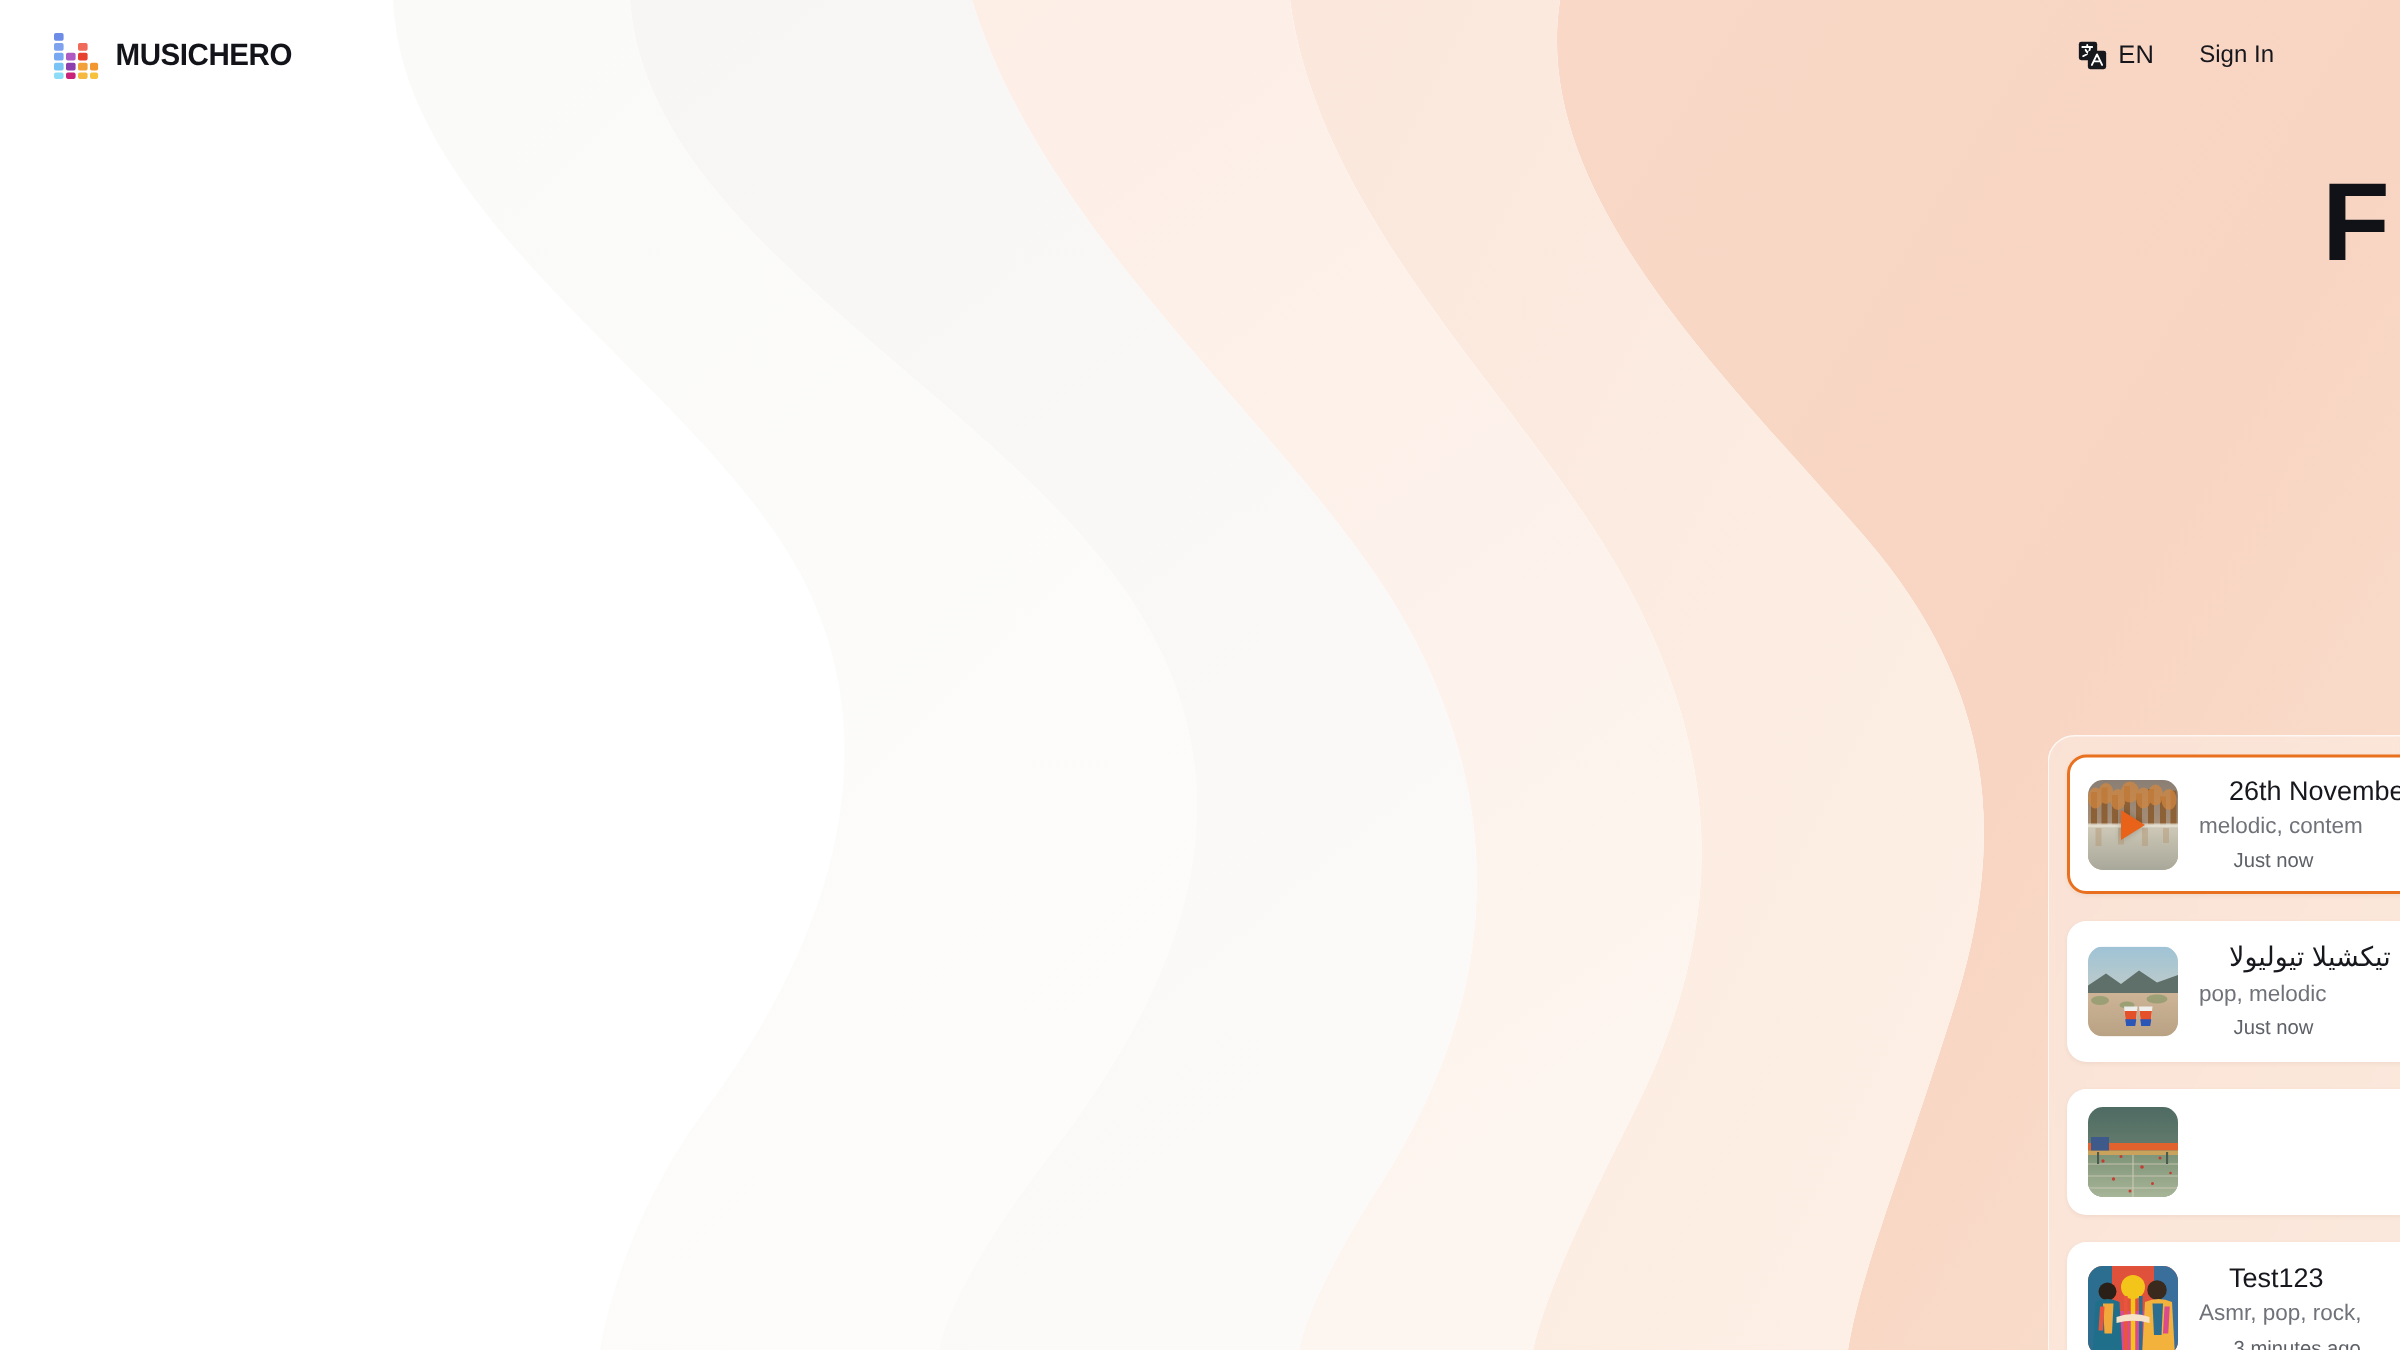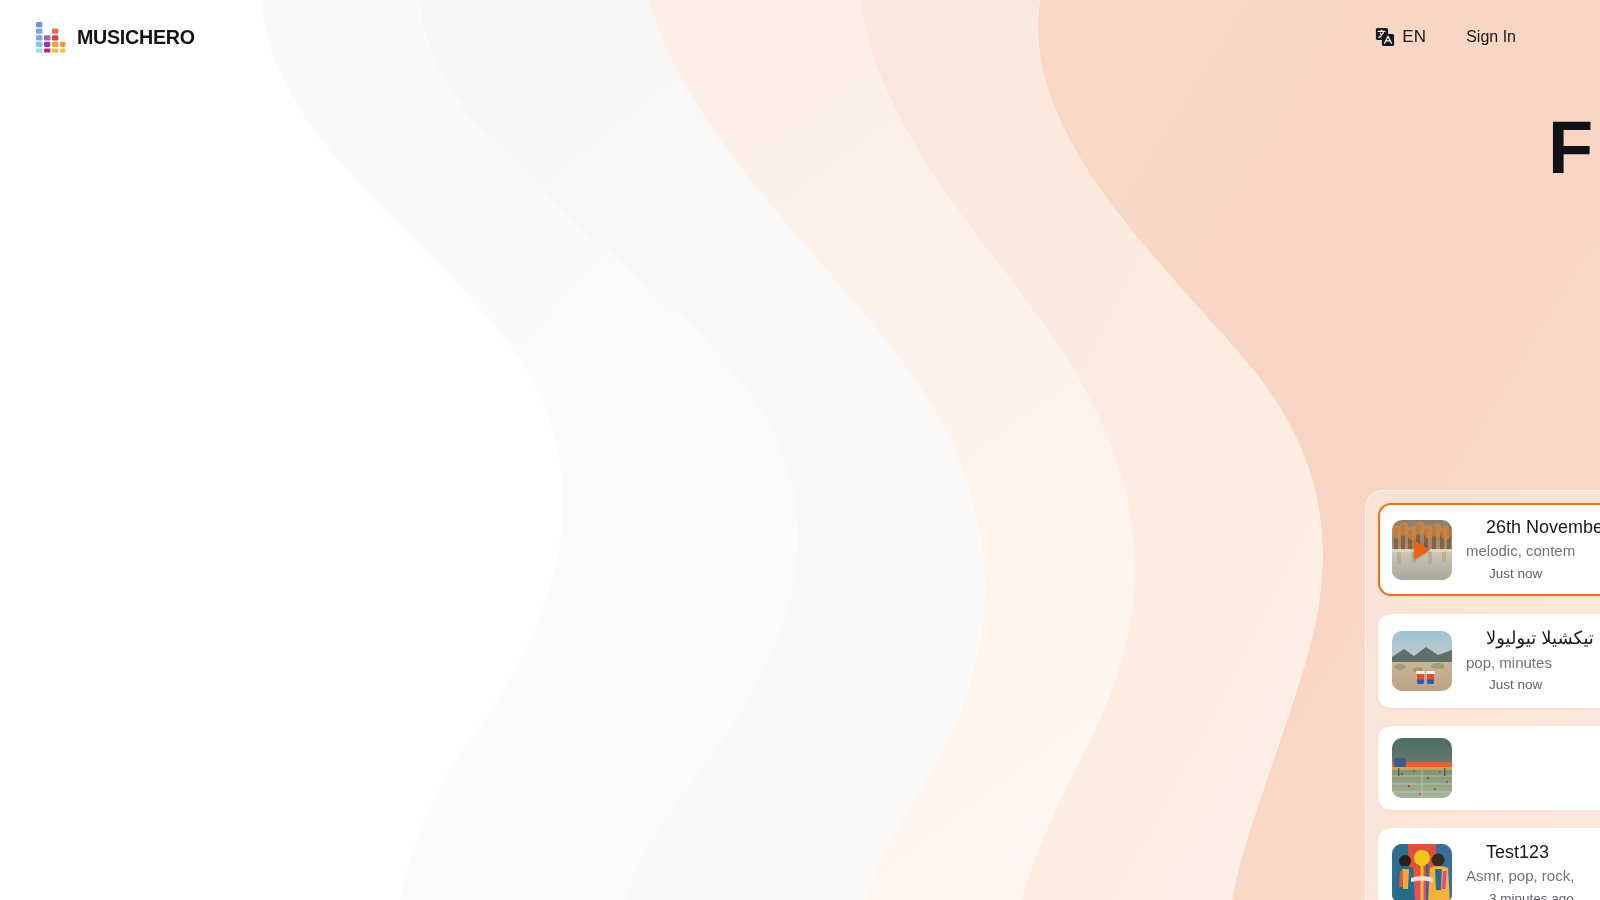--- a/index.html
+++ b/index.html
@@ -79,21 +79,21 @@
     letter-spacing: -0.25px;
     transform: scaleX(0.95);
     transform-origin: left center;
   }
   .nav-link:last-child { margin-right: 0; }
 
   #header-right {
     margin-left: auto;
     display: flex;
     align-items: center;
-    gap: 32px;
+    gap: 22px;
   }
   #lang-switcher {
     display: flex;
     align-items: center;
     gap: 7px;
     cursor: pointer;
   }
   #translate-icon { display: block; }
   #lang-code {
     font-family: "Liberation Sans", sans-serif;
@@ -412,21 +412,21 @@
           <path d="M24.4 43 l8.2 0 -1.1 10 -6.0 0 Z" fill="#e4502a"></path>
           <path d="M24.8 48.5 l7.4 0 -0.7 4.5 -6.0 0 Z" fill="#2a56b8"></path>
           <path d="M34 40 l9 0 -1.4 13 -6.2 0 Z" fill="#f2f5f7" opacity="0.9"></path>
           <path d="M34.4 43 l8.2 0 -1.1 10 -6.0 0 Z" fill="#e4502a"></path>
           <path d="M34.8 48.5 l7.4 0 -0.7 4.5 -6.0 0 Z" fill="#2a56b8"></path>
         </g>
       </svg>
     </div>
     <div class="track-meta">
       <div class="track-title rtl">تيكشيلا تيوليولا</div>
-      <div class="track-tags">pop, minutes</div>
+      <div class="track-tags">pop, melodic</div>
       <div class="track-time">Just now</div>
     </div>
   </div>
 
   <div class="track-card">
     <div class="thumb-wrap">
       <svg class="thumb-art" viewBox="0 0 60 60" xmlns="http://www.w3.org/2000/svg">
         <defs>
           <linearGradient id="tSky" x1="0" y1="0" x2="0" y2="1">
             <stop offset="0%" stop-color="#4e6b63"></stop>

